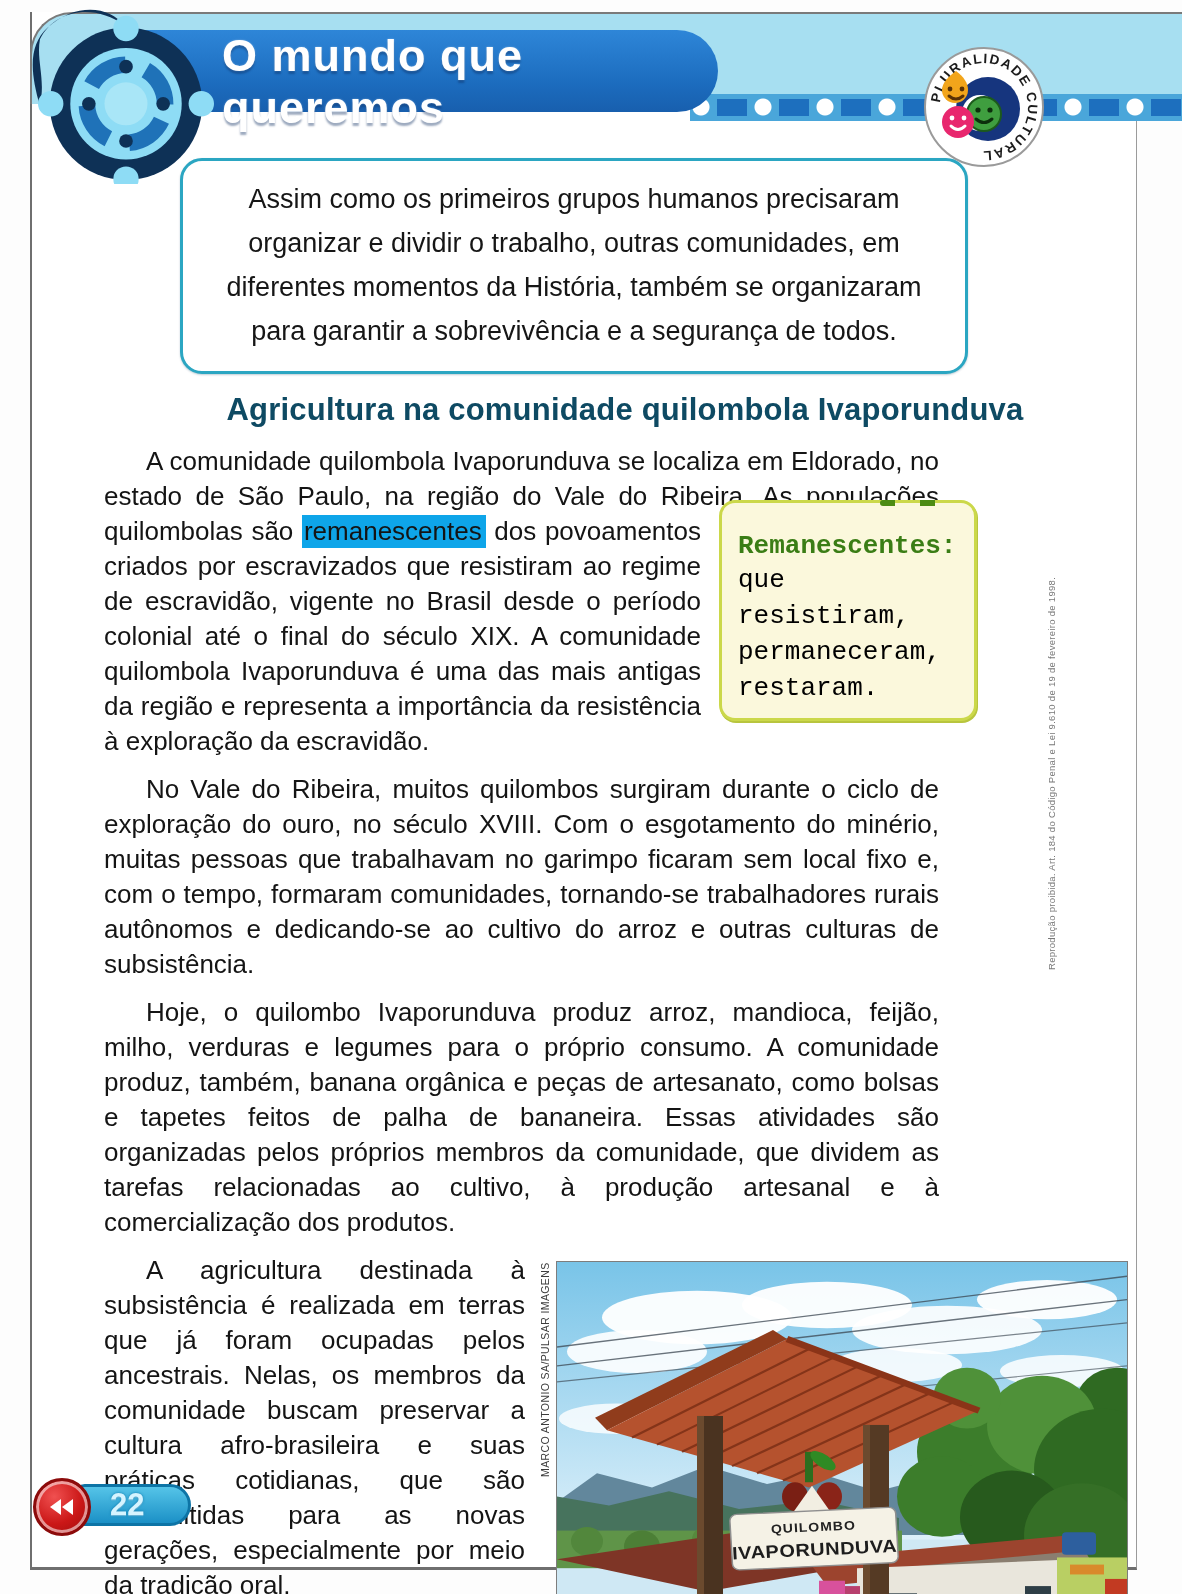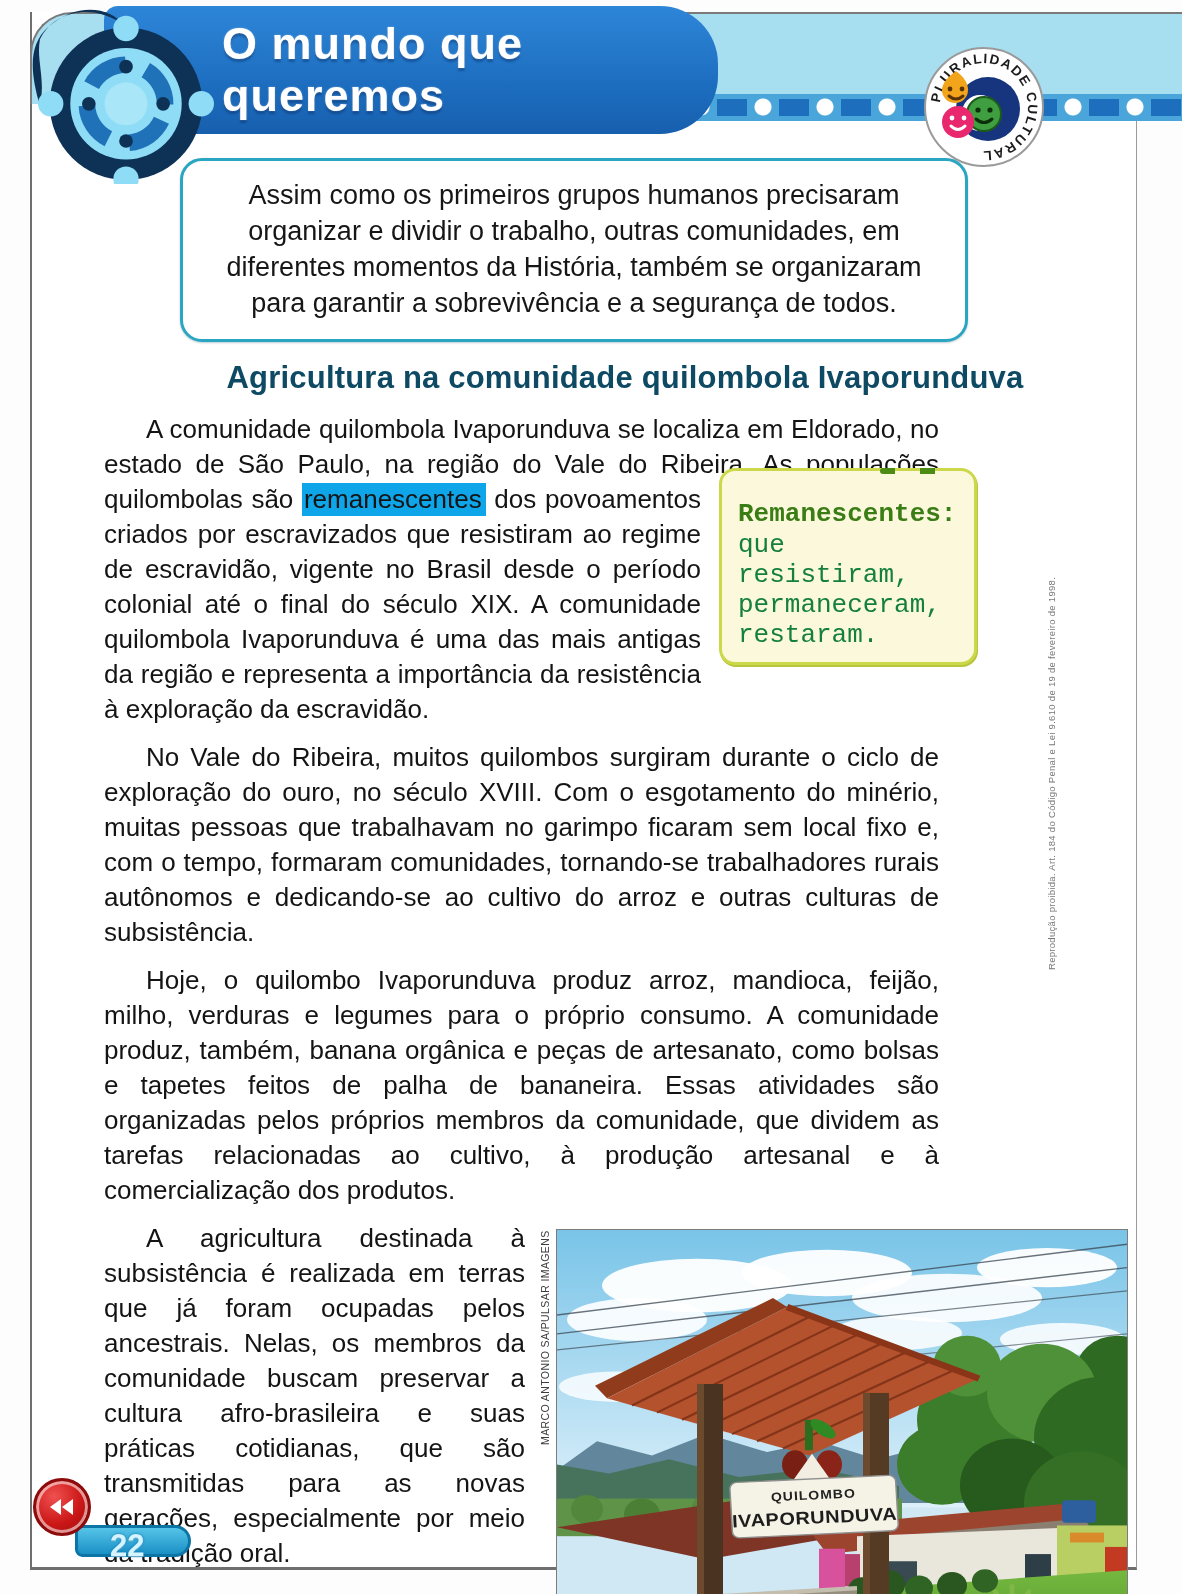--- a/index.html
+++ b/index.html
@@ -17,35 +17,35 @@
   .band { position:absolute; left:30px; top:12px; right:0; height:92px; background:#a7dff1;
     border-top-left-radius:42px; border-top:2px solid #7a7a7a; border-left:2px solid #7a7a7a; z-index:1; }
   .ribbon { position:absolute; left:690px; top:94px; right:0; height:27px;
     background-color:#4aa6da;
     background-image:
       radial-gradient(circle at 11px 13px, #ffffff 8px, rgba(255,255,255,0) 9px),
       linear-gradient(90deg, #1d6fbe 0 30px, rgba(0,0,0,0) 30px);
     background-size:62px 27px, 62px 17px;
     background-position:0 0, 27px 5px;
     background-repeat:repeat-x; z-index:1; }
-  .banner { position:absolute; left:104px; top:6px; width:614px; height:128px;
+  .banner { position:absolute; left:104px; top:30px; width:614px; height:82px;
     background:linear-gradient(180deg,#2e86d8 0%, #1c6cbe 65%, #185fae 100%);
-    border-radius:14px 58px 58px 14px; display:flex; align-items:center;
+    border-radius:14px 58px 58px 14px; display:flex; align-items:flex-start;
     padding-left:118px; z-index:2; }
   .banner-title { color:#ffffff; font-size:45px; font-weight:bold; letter-spacing:1px;
     text-shadow:0 3px 2px rgba(8,40,92,.4), 0 0 2px rgba(255,255,255,.4); }
   .chapter-logo { position:absolute; left:26px; top:8px; width:200px; height:176px; z-index:3; }
   .badge { position:absolute; left:922px; top:44px; width:124px; height:126px; z-index:3; }
 
   
   .flow { position:relative; z-index:2; padding-top:158px; }
 
   .intro-box { margin-left:180px; width:788px; background:#ffffff;
     border:3px solid #2ba6c2; border-radius:22px; box-shadow:0 1px 2px rgba(0,60,90,.25);
-    padding:16px 28px 18px; text-align:center; font-size:27px; line-height:36px; color:#161616; }
+    padding:16px 28px 18px; text-align:center; font-size:27px; line-height:44px; color:#161616; }
 
   .section-heading { margin-top:18px; padding-left:52px; text-align:center;
     color:#0e4a63; font-size:31px; font-weight:bold; letter-spacing:.2px;margin-left:16px; }
 
   .text-col { padding:16px 227px 0 88px; }
   .body-p { font-size:26px; line-height:35px; color:#141414; text-align:justify;
     text-indent:42px; margin:0 16px 13px; }
 
   .hl { background:#0ea5e9; color:inherit; padding:1px 4px 2px 2px; }
 
@@ -60,38 +60,38 @@
     border:6px solid #c9e84d; background:#2e6d0e; }
   .gloss-label { color:#ffffff; font-weight:bold; font-size:25px;
     text-shadow:0 1px 2px rgba(0,0,0,.35); }
   .gloss-body { display:block; position:relative; margin-top:-20px; background:#fbf8dc;
     border:3px solid #cbd84a; border-radius:16px; padding:28px 12px 12px 16px;
     box-shadow:1px 2px 0 #b8c53e;font-family:Liberation Mono, monospace; }
   .gloss-body::before { content:""; position:absolute; top:-3px; left:158px; right:14px; height:6px;
     background:repeating-linear-gradient(90deg,#4c8c14 0 15px, rgba(0,0,0,0) 15px 40px);
     border-radius:3px; }
   .gloss-term { display:block; color:#3a7d15; font-weight:bold; font-size:26px; line-height:31px; }
-  .gloss-def  { display:block; color:#15803d; font-size:26px; line-height:30px; }
+  .gloss-def  { display:block; color:#000000; font-size:26px; line-height:36px; }
 
   
   .photo-wrap { float:right; width:596px; margin:8px -180px 10px 14px; display:flex; gap:5px;
     position:relative; z-index:1; }
   .photo-credit { writing-mode:vertical-rl; transform:rotate(180deg); font-size:10.5px;
     color:#3c3c3c; letter-spacing:.4px; height:214px; white-space:nowrap; margin-top:2px; }
   .photo { width:572px; height:438px; border:1px solid #7d7d7d; background:#cfe8f4; }
   .photo svg { display:block; width:100%; height:100%; }
 
   .caption { clear:none; text-align:right; font-size:24px; line-height:31px; color:#1a1a1a;
     margin:48px 0 0; text-indent:0; }
 
   
   .footer { position:absolute; left:33px; top:1478px; width:180px; height:60px; z-index:4; }
-  .page-pill { position:absolute; left:42px; top:6px; width:116px; height:32px;
+  .page-pill { position:absolute; left:42px; top:6px; width:116px; height:42px;
     background:linear-gradient(180deg,#55c4e8,#1b90c6); border:3px solid #0d74a6;
-    border-radius:12px 26px 26px 12px; display:flex; align-items:flex-start; padding-left:32px;margin-top:41px; }
+    border-radius:12px 26px 26px 12px; display:flex; align-items:flex-start; padding-left:32px; }
   .page-num { color:#d6f4ff; font-size:31px; font-weight:bold;
     text-shadow:0 0 3px #0a77ad, 0 1px 1px rgba(255,255,255,.6); }
   .back-btn { position:absolute; left:0; top:0; width:58px; height:58px; border-radius:50%;
     background:radial-gradient(circle at 35% 30%, #f05050, #cb1717 55%, #9d0d0d 100%);
     border:3px solid #8c0b0b; box-shadow:inset 0 0 0 3px rgba(255,255,255,.55);
     display:flex; align-items:center; justify-content:center; cursor:pointer; }
 
   
   .margin-note { position:absolute; left:1046px; top:580px; height:390px; z-index:2;
     writing-mode:vertical-rl; transform:rotate(180deg); font-size:9.5px; color:#6a6a6a;

